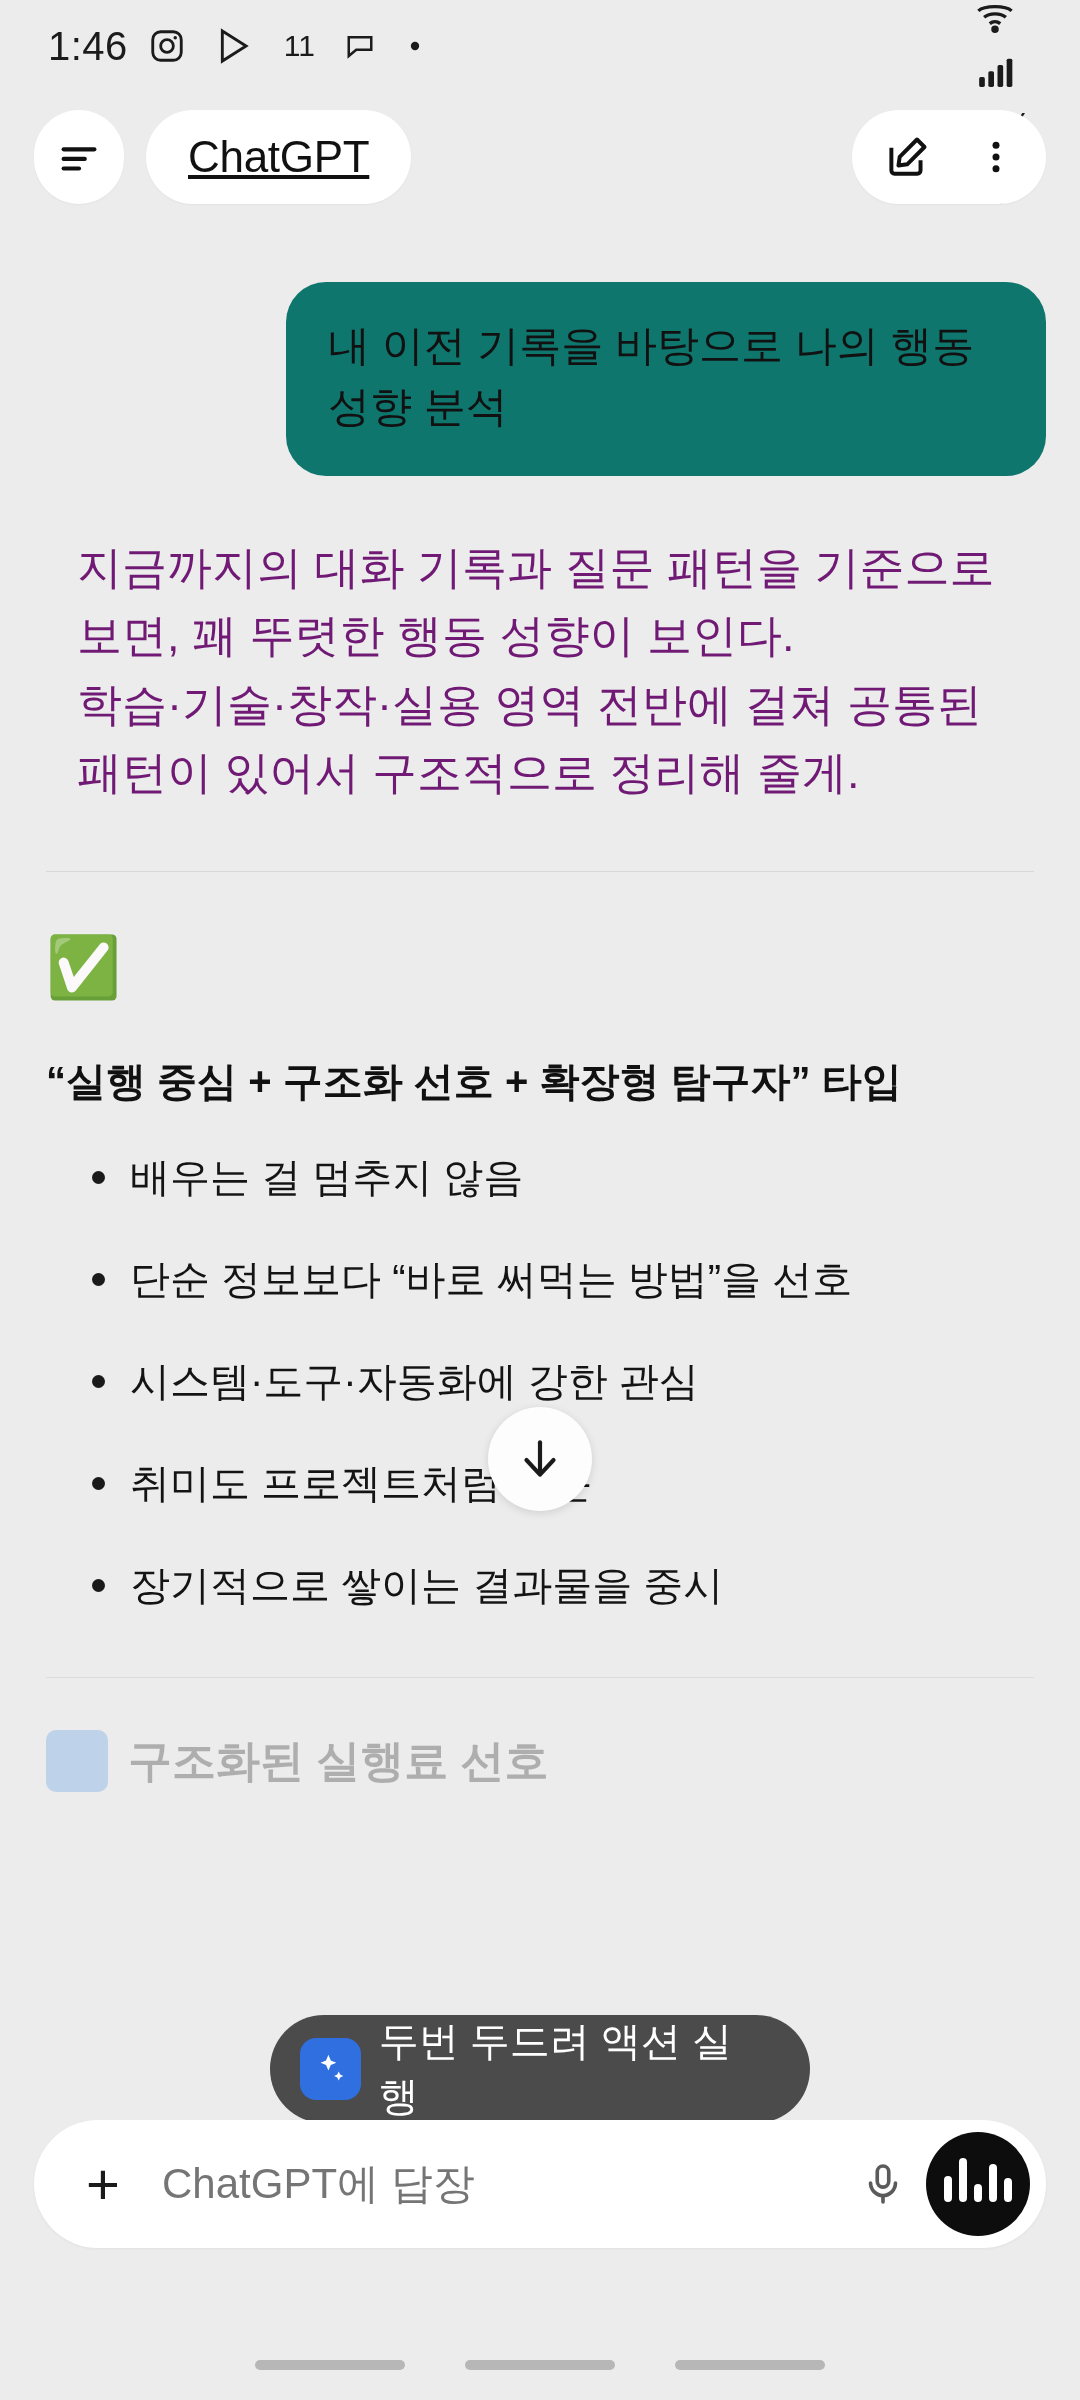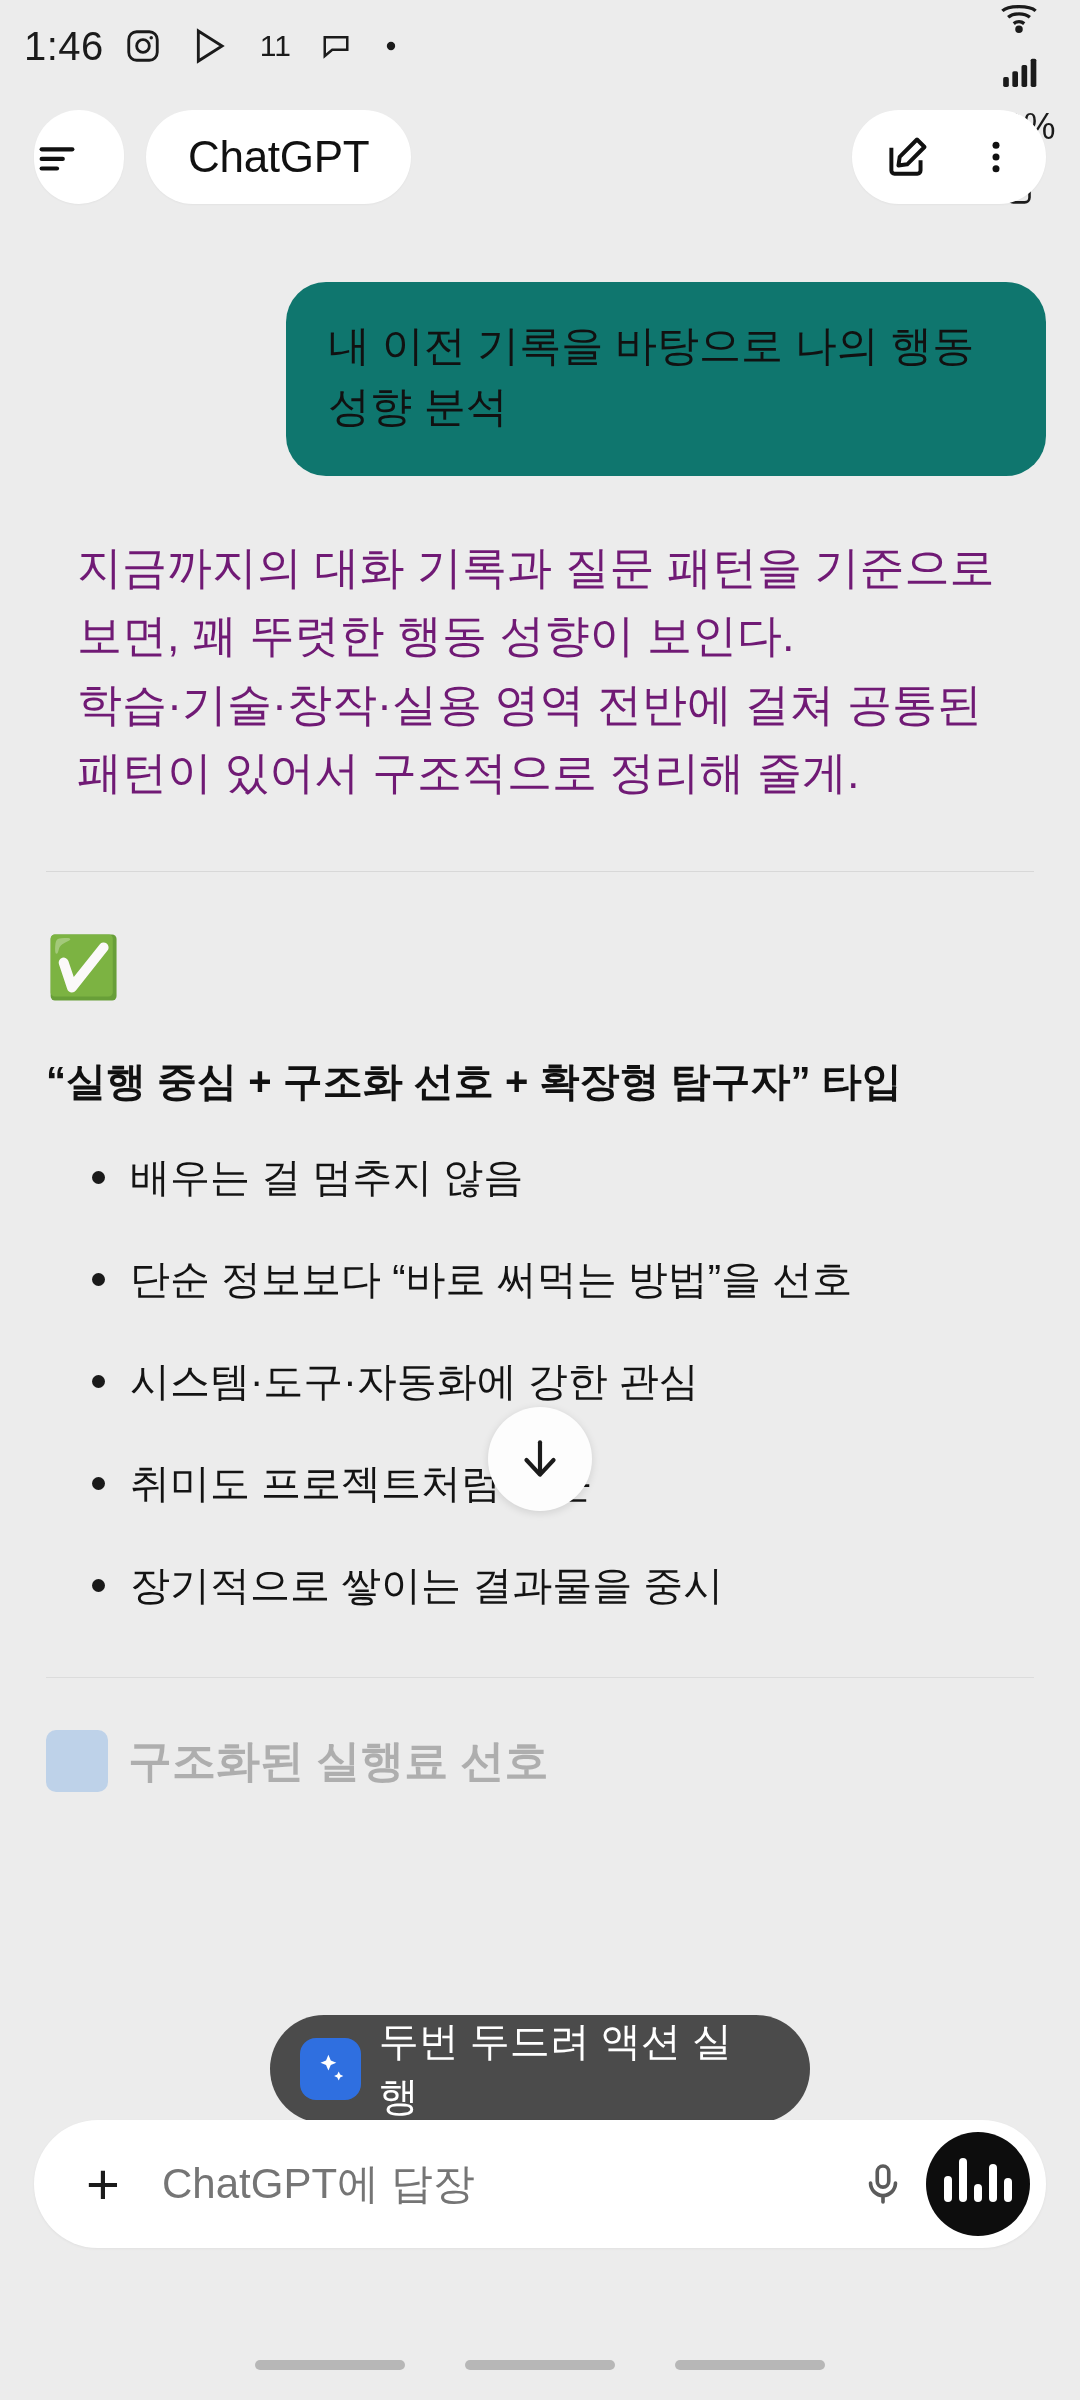--- a/index.html
+++ b/index.html
@@ -15,21 +15,21 @@
     width: 1080px;
     height: 2400px;
     background: #ececec;
   }
 
   
   .statusbar {
     height: 92px;
     display: flex;
     align-items: center;
-    padding: 0 24px;
+    padding: 0 48px;
     color: #1b1b1b;
   }
   .sb-clock {
     font-size: 40px;
     letter-spacing: 0.5px;
   }
   .sb-left-icons {
     display: flex;
     align-items: center;
     gap: 30px;
@@ -54,22 +54,23 @@
     display: flex;
     align-items: center;
     padding: 0 34px;
     gap: 22px;
   }
   .pill {
     background: #ffffff;
     border-radius: 48px;
     display: flex;
     align-items: center;
-    justify-content: flex-start;
+    justify-content: center;
     box-shadow: 0 1px 2px rgba(0,0,0,0.04);
+    text-decoration: underline;
   }
   .pill-menu { width: 90px; height: 94px; }
   .pill-title {
     height: 94px;
     padding: 0 42px;
     font-size: 44px;
     color: #111;
     letter-spacing: -0.3px;
   }
   .appbar-spacer { flex: 1; }

